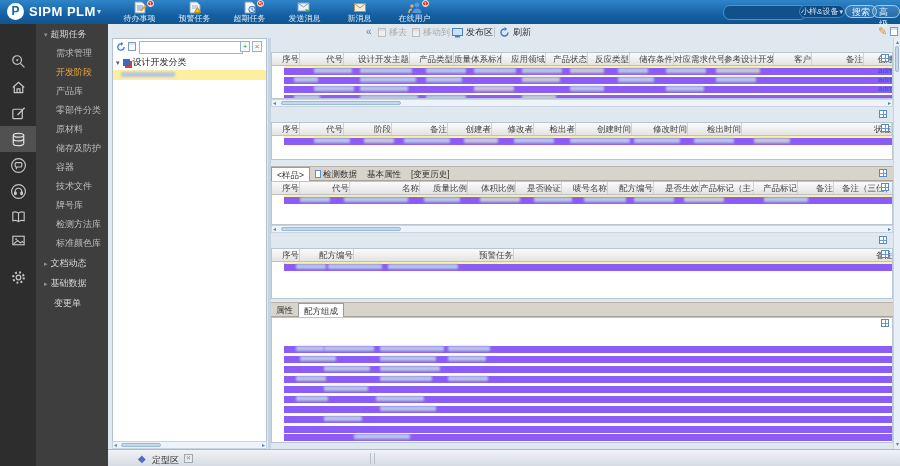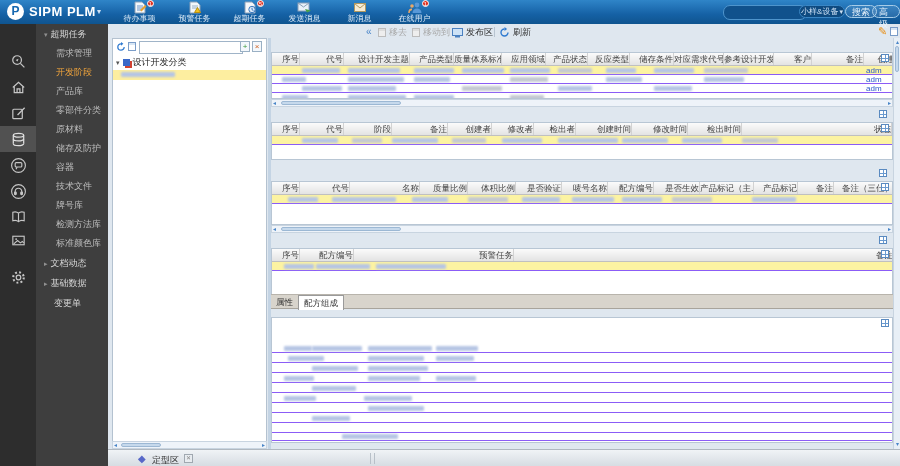--- a/index.html
+++ b/index.html
@@ -73,21 +73,21 @@
   .cb.checked{background:#e0e4e8;color:#778}
   .flabel{position:absolute;top:2px;font-size:8.5px;color:#555}
   .flabel.dim{color:#889}
   .filter-input{position:absolute;left:104px;top:1px;width:496px;height:11px;border:1px solid #9ab0c4;outline:none;font-size:8px;padding:0 2px}
 
   .tbl{position:absolute;left:0;width:622px;background:#fff;border:1px solid #b8c6d4;overflow:hidden}
   .thead{position:absolute;top:0;left:0;right:0;height:13px;background:linear-gradient(#fbfbfb,#e3e3e3);
          border-bottom:1px solid #c0c0c0;white-space:nowrap;overflow:hidden}
   .hc{display:inline-block;height:25px;line-height:13px;text-align:right;font-size:8.5px;color:#444;
       border-right:1px solid #d2d2d2;overflow:hidden;vertical-align:top}
-  .trow{position:absolute;left:0;right:0;height:9px;border-bottom:1px solid #8b5cf6;cursor:pointer}
+  .trow{position:absolute;left:12px;right:0;height:9px;border-bottom:7px solid #8b5cf6;cursor:pointer}
   .trow.yel{background:#fcf3a2}
   .bl{position:absolute;top:1.5px;height:5.5px;background:#b6c5e4;border-radius:1px;filter:blur(1.2px)}
   .bl.g{background:#c4c9d2}
   .adm{position:absolute;left:594px;top:0;width:28px;font-size:8px;color:#2858c8;line-height:9px;overflow:hidden}
   .cgrid{position:absolute;right:3px;top:1px;width:8px;height:8px;border:1px solid #5a8ac0;
          background:linear-gradient(#6a9ad0,#6a9ad0) 50% 0/1px 100% no-repeat,
                     linear-gradient(#6a9ad0,#6a9ad0) 0 50%/100% 1px no-repeat,#fff}
 
   .hsb{position:absolute;left:0;width:622px;height:8px;background:#eef3f9;border:1px solid #c8d4e0}
   .hthumb{position:absolute;left:9px;top:1px;height:4px;width:120px;background:#c6d9ec;border:1px solid #9cb8d4;border-radius:2px}
@@ -376,20 +376,21 @@
         <i class="bl g" style="left:180px;width:34px"></i>
         <i class="bl" style="left:230px;width:40px"></i>
         <i class="bl" style="left:286px;width:60px"></i>
         <i class="bl" style="left:350px;width:46px"></i>
         <i class="bl" style="left:410px;width:40px"></i>
         <i class="bl g" style="left:470px;width:36px"></i>
     </div>
     <i class="cgrid"></i>
   </div>
 
+  <div class="strip" style="top:128px"><span class="tab act">&lt;样品&gt;</span><span class="tab"><i class="ti "></i>检测数据</span><span class="tab">基本属性</span><span class="tab">[变更历史]</span></div>
   <i class="cgrid" style="top:131px;right:6px"></i>
 
   <div class="tbl" style="top:143px;height:44px">
     <div class="thead"><span class="hc" style="width: 28px;">序号</span><span class="hc" style="width: 50px;">代号</span><span class="hc" style="width: 70px;">名称</span><span class="hc" style="width: 48px;">质量比例</span><span class="hc" style="width: 48px;">体积比例</span><span class="hc" style="width: 46px;">是否验证</span><span class="hc" style="width: 46px;">唛号名称</span><span class="hc" style="width: 46px;">配方编号</span><span class="hc" style="width: 46px;">是否生效</span><span class="hc" style="width: 54px;">产品标记（主..</span><span class="hc" style="width: 44px;">产品标记</span><span class="hc" style="width: 36px;">备注</span><span class="hc" style="width: 60px;">备注（三仕）</span></div>
     <div class="trow yel" style="top:13px">
       <i class="bl" style="left:16px;width:30px"></i>
         <i class="bl" style="left:60px;width:64px"></i>
         <i class="bl" style="left:140px;width:36px"></i>
         <i class="bl g" style="left:196px;width:40px"></i>
         <i class="bl" style="left:250px;width:38px"></i>
@@ -411,21 +412,21 @@
   <div class="tbl" style="top:210px;height:51px">
     <div class="thead"><span class="hc" style="width: 28px;">序号</span><span class="hc" style="width: 54px;">配方编号</span><span class="hc" style="width: 160px;">预警任务</span><span class="hc" style="width: 380px;">备注</span></div>
     <div class="trow yel" style="top:13px">
       <i class="bl" style="left:12px;width:30px"></i>
         <i class="bl" style="left:44px;width:54px"></i>
         <i class="bl" style="left:104px;width:70px"></i>
     </div>
     <i class="cgrid"></i>
   </div>
 
-  <div class="strip" style="top:256px"><span class="tab">属性</span><span class="tab act">配方组成</span></div>
+  <div class="strip" style="top:264px"><span class="tab">属性</span><span class="tab act">配方组成</span></div>
 
   <div class="tbl" style="top:279px;height:126px">
     <div class="trow" style="top:26px">
         <i class="bl" style="left:12px;width:28px"></i>
         <i class="bl" style="left:40px;width:50px"></i>
         <i class="bl" style="left:96px;width:64px"></i>
         <i class="bl" style="left:164px;width:42px"></i>
       </div>
     <div class="trow" style="top:36px">
         <i class="bl" style="left:16px;width:36px"></i>

